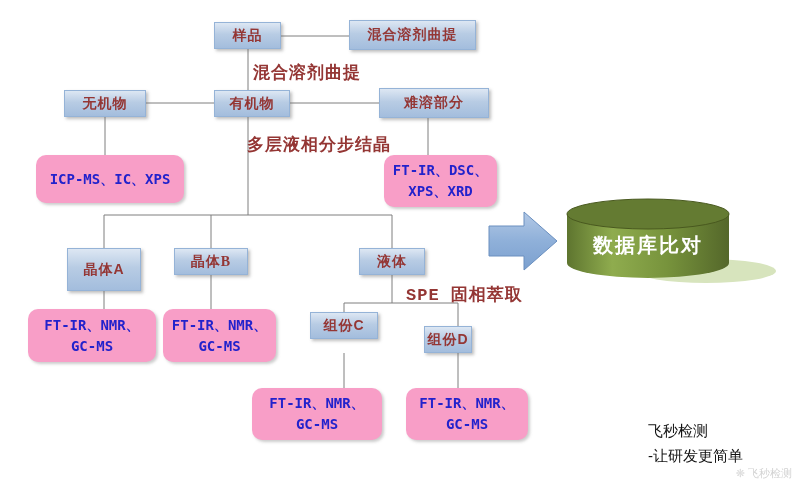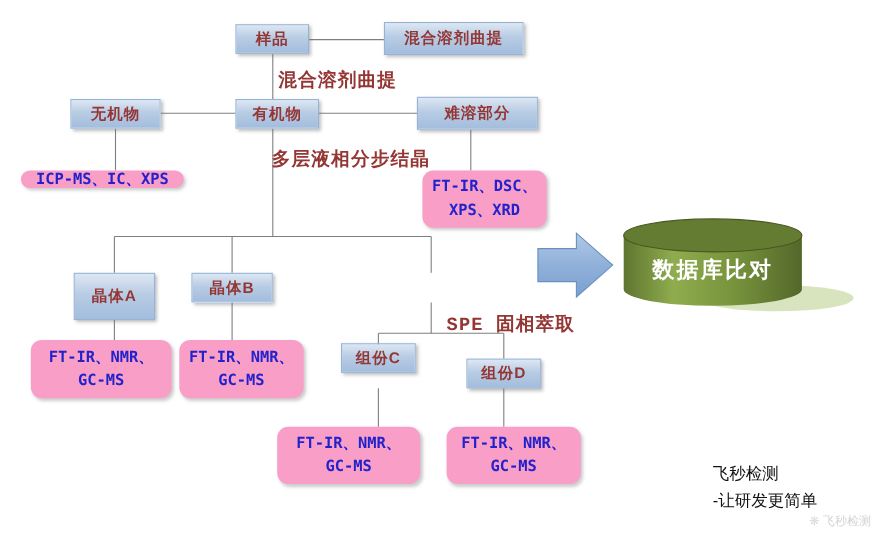--- a/index.html
+++ b/index.html
@@ -78,29 +78,30 @@
       <ellipse cx="648" cy="214" rx="81" ry="15" fill="#647b32" stroke="#49591f" stroke-width="1"></ellipse>
     </g>
   </svg>
 
   <div class="node" style="left:214px;top:22px;width:67px;height:27px;">样品</div>
   <div class="node" style="left:349px;top:20px;width:127px;height:30px;">混合溶剂曲提</div>
   <div class="node" style="left:64px;top:90px;width:82px;height:27px;">无机物</div>
   <div class="node" style="left:214px;top:90px;width:76px;height:27px;">有机物</div>
   <div class="node" style="left:379px;top:88px;width:110px;height:30px;">难溶部分</div>
   <div class="node" style="left:67px;top:248px;width:74px;height:43px;">晶体A</div>
-  <div class="node" style="left:174px;top:248px;width:74px;height:27px;">晶体B</div>
+  <div class="node" style="left:174px;top:248px;width:74px;height:27px;font-family:Liberation Serif, serif;">晶体B</div>
+  <div class="node" style="left:359px;top:248px;width:66px;height:27px;">液体</div>
   <div class="node" style="left:310px;top:312px;width:68px;height:27px;">组份C</div>
-  <div class="node" style="left:424px;top:326px;width:68px;height:27px;">组份D</div>
+  <div class="node" style="left:424px;top:326px;width:48px;height:27px;">组份D</div>
 
   <div class="edge-label" style="left:253px;top:61px;">混合溶剂曲提</div>
   <div class="edge-label" style="left:247px;top:133px;">多层液相分步结晶</div>
   <div class="edge-label" style="left:406px;top:283px;font-family:Liberation Mono, monospace;">SPE 固相萃取</div>
 
-  <div class="method" style="left:19px;top:155px;width:148px;height:16px;text-align:center;">
+  <div class="method" style="left:36px;top:155px;width:148px;height:48px;text-align:center;">
     <span>ICP-MS、IC、XPS</span>
   </div>
   <div class="method" style="left:384px;top:155px;width:113px;height:52px;">
     <span>FT-IR、DSC、</span>
     <span>XPS、XRD</span>
   </div>
   <div class="method" style="left:28px;top:309px;width:128px;height:53px;">
     <span>FT-IR、NMR、</span>
     <span>GC-MS</span>
   </div>

